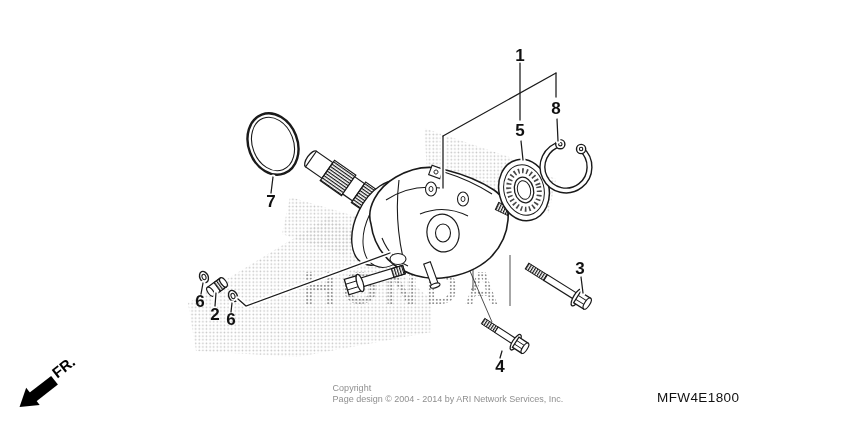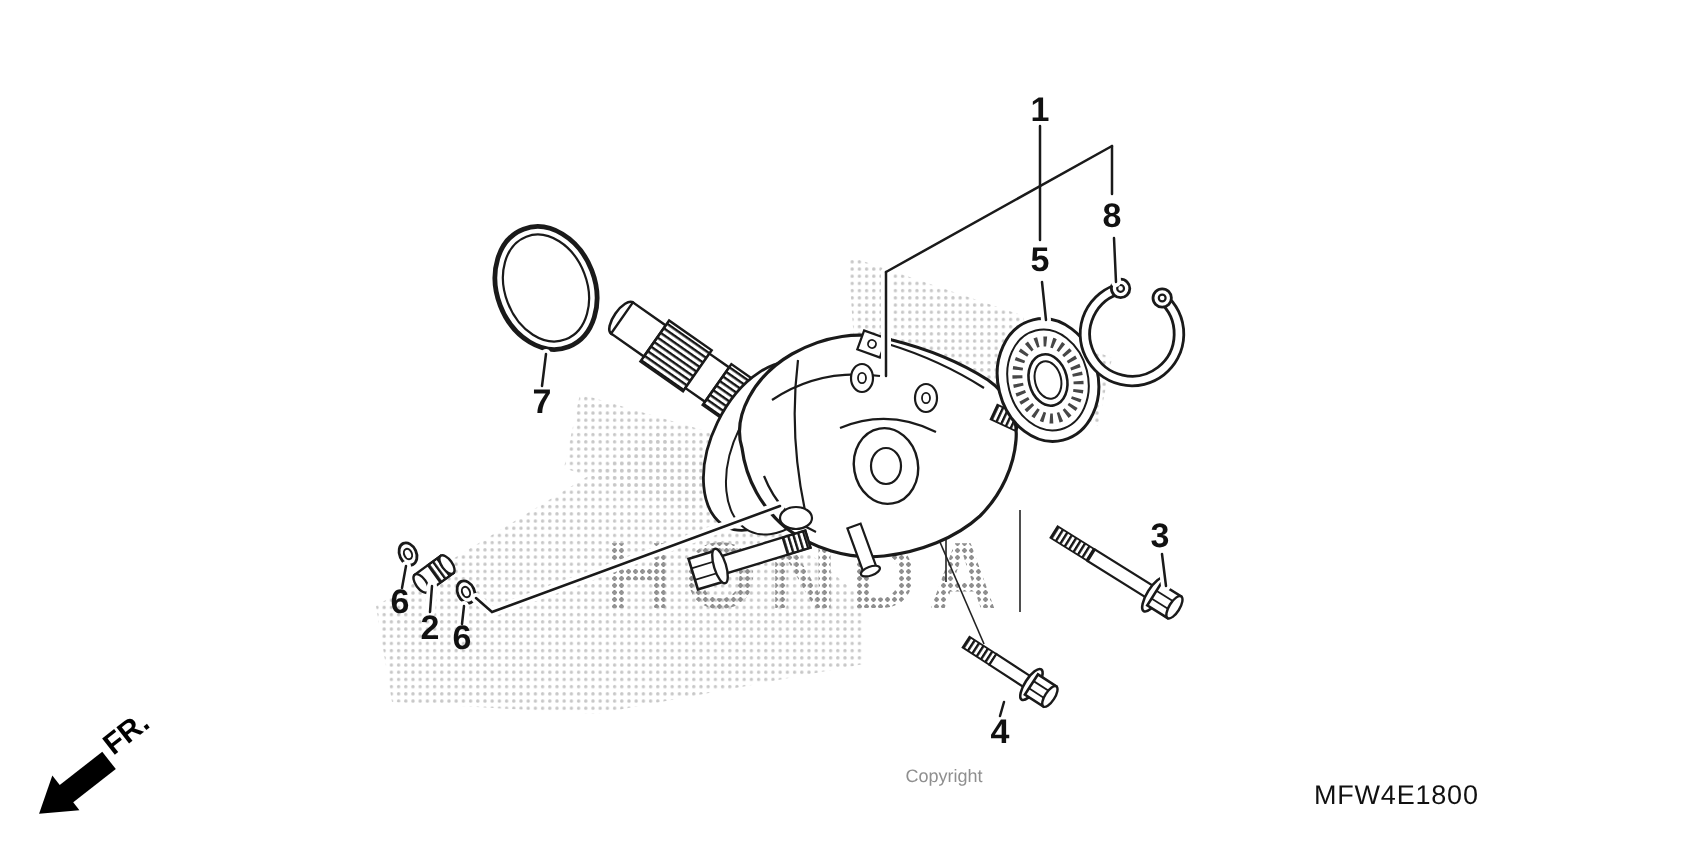--- a/index.html
+++ b/index.html
@@ -14,21 +14,21 @@
     -webkit-mask-image:radial-gradient(circle,#000 1px,transparent 1.25px);
     mask-image:radial-gradient(circle,#000 1px,transparent 1.25px);
     -webkit-mask-size:3.5px 3.5px;mask-size:3.5px 3.5px;
     user-select:none;
   }
   .co{
     position:absolute;transform:translate(-50%,-50%);
     font-size:17px;font-weight:bold;color:#111;line-height:17px;
   }
   .copyright{
-    position:absolute;left:472px;top:383px;transform:translateX(-50%);
+    position:absolute;left:448px;top:383px;transform:translateX(-50%);
     font-size:9px;line-height:10.5px;color:#8f8f8f;
     white-space:nowrap;
   }
   .part-code{
     position:absolute;left:657px;top:390px;
     font-size:13.5px;font-weight:normal;color:#111;letter-spacing:.4px;
   }
   .fr-wrap{
     position:absolute;left:12px;top:374px;
     transform:rotate(-38deg);transform-origin:50% 50%;
@@ -222,16 +222,17 @@
   <div class="co" style="left:556px;top:108px">8</div>
 
   <div class="fr-wrap">
     <span class="fr-head"></span>
     <span class="fr-shaft"></span>
     <span class="fr-label">FR.</span>
   </div>
 
   <div class="copyright">
     <div>Copyright</div>
+    <div>Page design © 2004 - 2014 by ARI Network Services, Inc.</div>
   </div>
   <div class="part-code">MFW4E1800</div>
 
 </div>
 
 </body></html>

